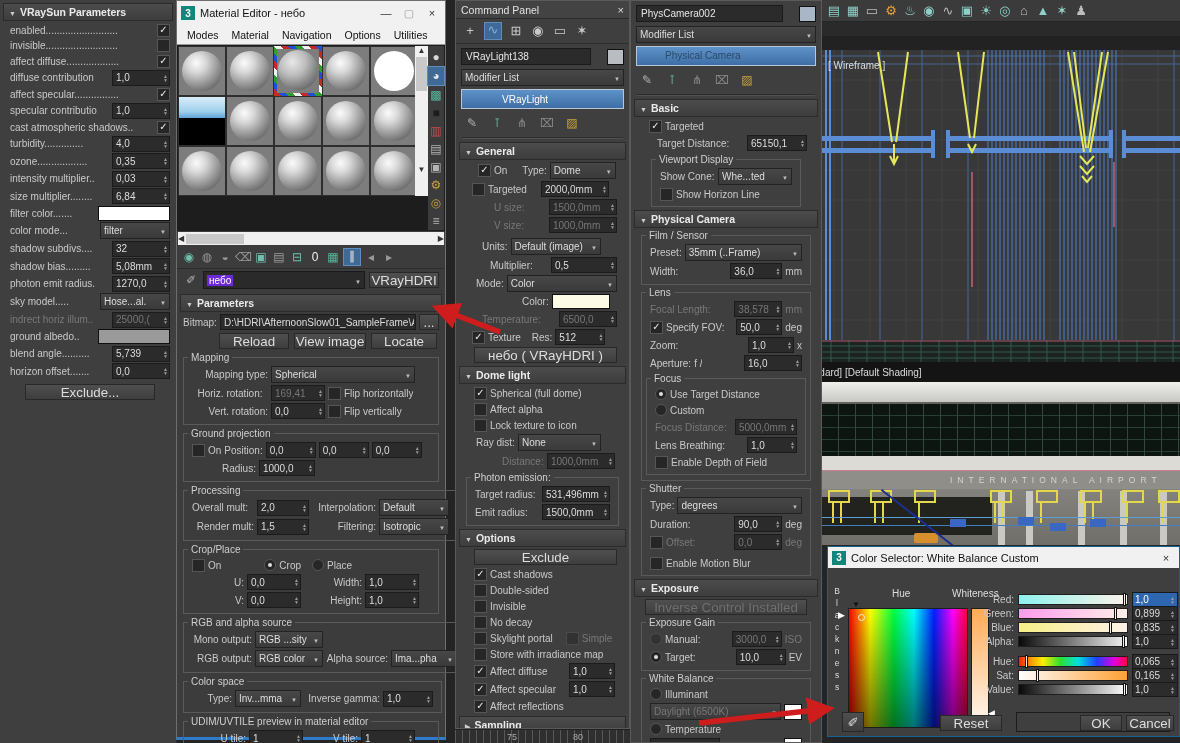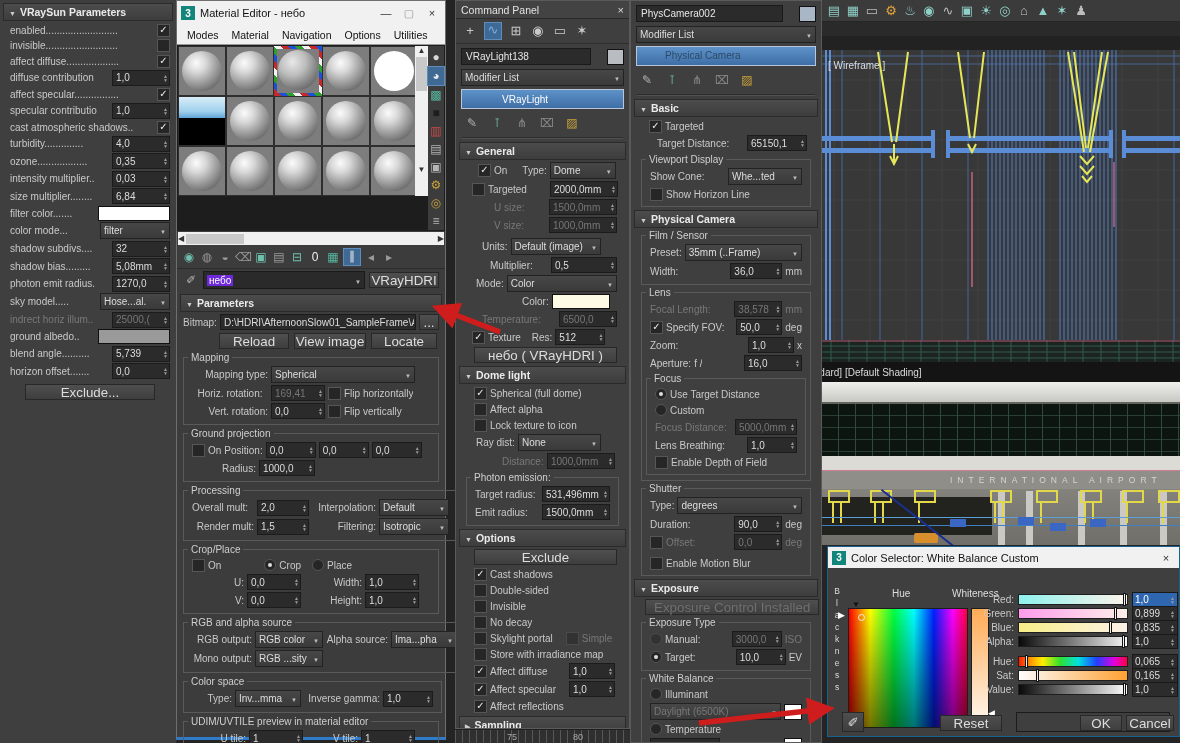--- a/index.html
+++ b/index.html
@@ -527,35 +527,35 @@
       <span class="lb" style="width:58px;text-align:right">Height:</span>
       <span class="sp" style="width:48px">
           <span class="v">1,0</span>
           <b></b>
         </span>
     </div>
   </fieldset>
   <fieldset>
     <legend>RGB and alpha source</legend>
     <div class="r">
+      <span class="lb" style="width:60px;text-align:right">Mono output:</span>
+      <span class="dd" style="width:60px">
+          <span class="v">RGB ...sity</span>
+          <i></i>
+        </span>
+    </div>
+    <div class="r">
       <span class="lb" style="width:60px;text-align:right">RGB output:</span>
       <span class="dd" style="width:60px">
           <span class="v">RGB color</span>
           <i></i>
         </span>
       <span class="lb" style="width:62px;text-align:right">Alpha source:</span>
       <span class="dd" style="width:58px">
           <span class="v">Ima...pha</span>
-          <i></i>
-        </span>
-    </div>
-    <div class="r">
-      <span class="lb" style="width:60px;text-align:right">Mono output:</span>
-      <span class="dd" style="width:60px">
-          <span class="v">RGB ...sity</span>
           <i></i>
         </span>
     </div>
   </fieldset>
   <fieldset>
     <legend>Color space</legend>
     <div class="r">
       <span class="lb" style="width:40px;text-align:right">Type:</span>
       <span class="dd" style="width:58px">
           <span class="v">Inv...mma</span>
@@ -629,21 +629,21 @@
     <span class="lb">On</span>
     <span class="lb" style="margin-left:12px">Type:</span>
     <span class="dd" style="width:58px">
         <span class="v">Dome</span>
         <i></i>
       </span>
   </div>
   <div class="r" style="padding-left:12px">
     <span class="ck"></span>
     <span class="lb">Targeted</span>
-    <span class="sp" style="width:62px;margin-left:auto;margin-right:7px">
+    <span class="sp" style="width:62px;margin-left:auto;margin-right:16px">
         <span class="v">2000,0mm</span>
         <b></b>
       </span>
   </div>
   <div class="r" style="padding-left:34px">
     <span class="lb gy">U size:</span>
     <span class="sp gy" style="width:62px;margin-left:auto;margin-right:8px">
         <span class="v">1500,0mm</span>
         <b></b>
       </span>
@@ -844,21 +844,21 @@
     <span class="ck on"></span>
     <span class="lb">Targeted</span>
   </div>
   <div class="r" style="padding-left:22px">
     <span class="lb">Target Distance:</span>
     <span class="sp" style="width:54px;margin-left:auto;margin-right:10px">
         <span class="v">65150,1</span>
         <b></b>
       </span>
   </div>
-  <fieldset style="margin:3px 10px">
+  <fieldset style="margin:3px 20px">
     <legend>Viewport Display</legend>
     <div class="r">
       <span class="lb">Show Cone:</span>
       <span class="dd" style="width:66px;margin-left:auto">
           <span class="v">Whe...ted</span>
           <i></i>
         </span>
     </div>
     <div class="r">
       <span class="ck"></span>
@@ -981,24 +981,24 @@
     <div class="r" style="margin-top:6px">
       <span class="ck"></span>
       <span class="lb">Enable Motion Blur</span>
     </div>
   </fieldset>
   <div class="hd">
     <span class="tri"></span>
     <span>Exposure</span>
   </div>
   <div class="r" style="padding-left:10px">
-    <button class="bt gy" style="flex:1;margin-right:10px">Exposure Control Installed</button>
+    <button class="bt gy" style="flex:1;margin-right:10px">Inverse Control Installed</button>
   </div>
   <fieldset style="margin:2px 10px">
-    <legend>Exposure Type</legend>
+    <legend>Exposure Gain</legend>
     <div class="r">
       <span class="rd gy"></span>
       <span class="lb">Manual:</span>
       <span class="sp gy" style="width:44px;margin-left:auto">
           <span class="v">3000,0</span>
           <b></b>
         </span>
       <span class="lb gy">ISO</span>
     </div>
     <div class="r">

